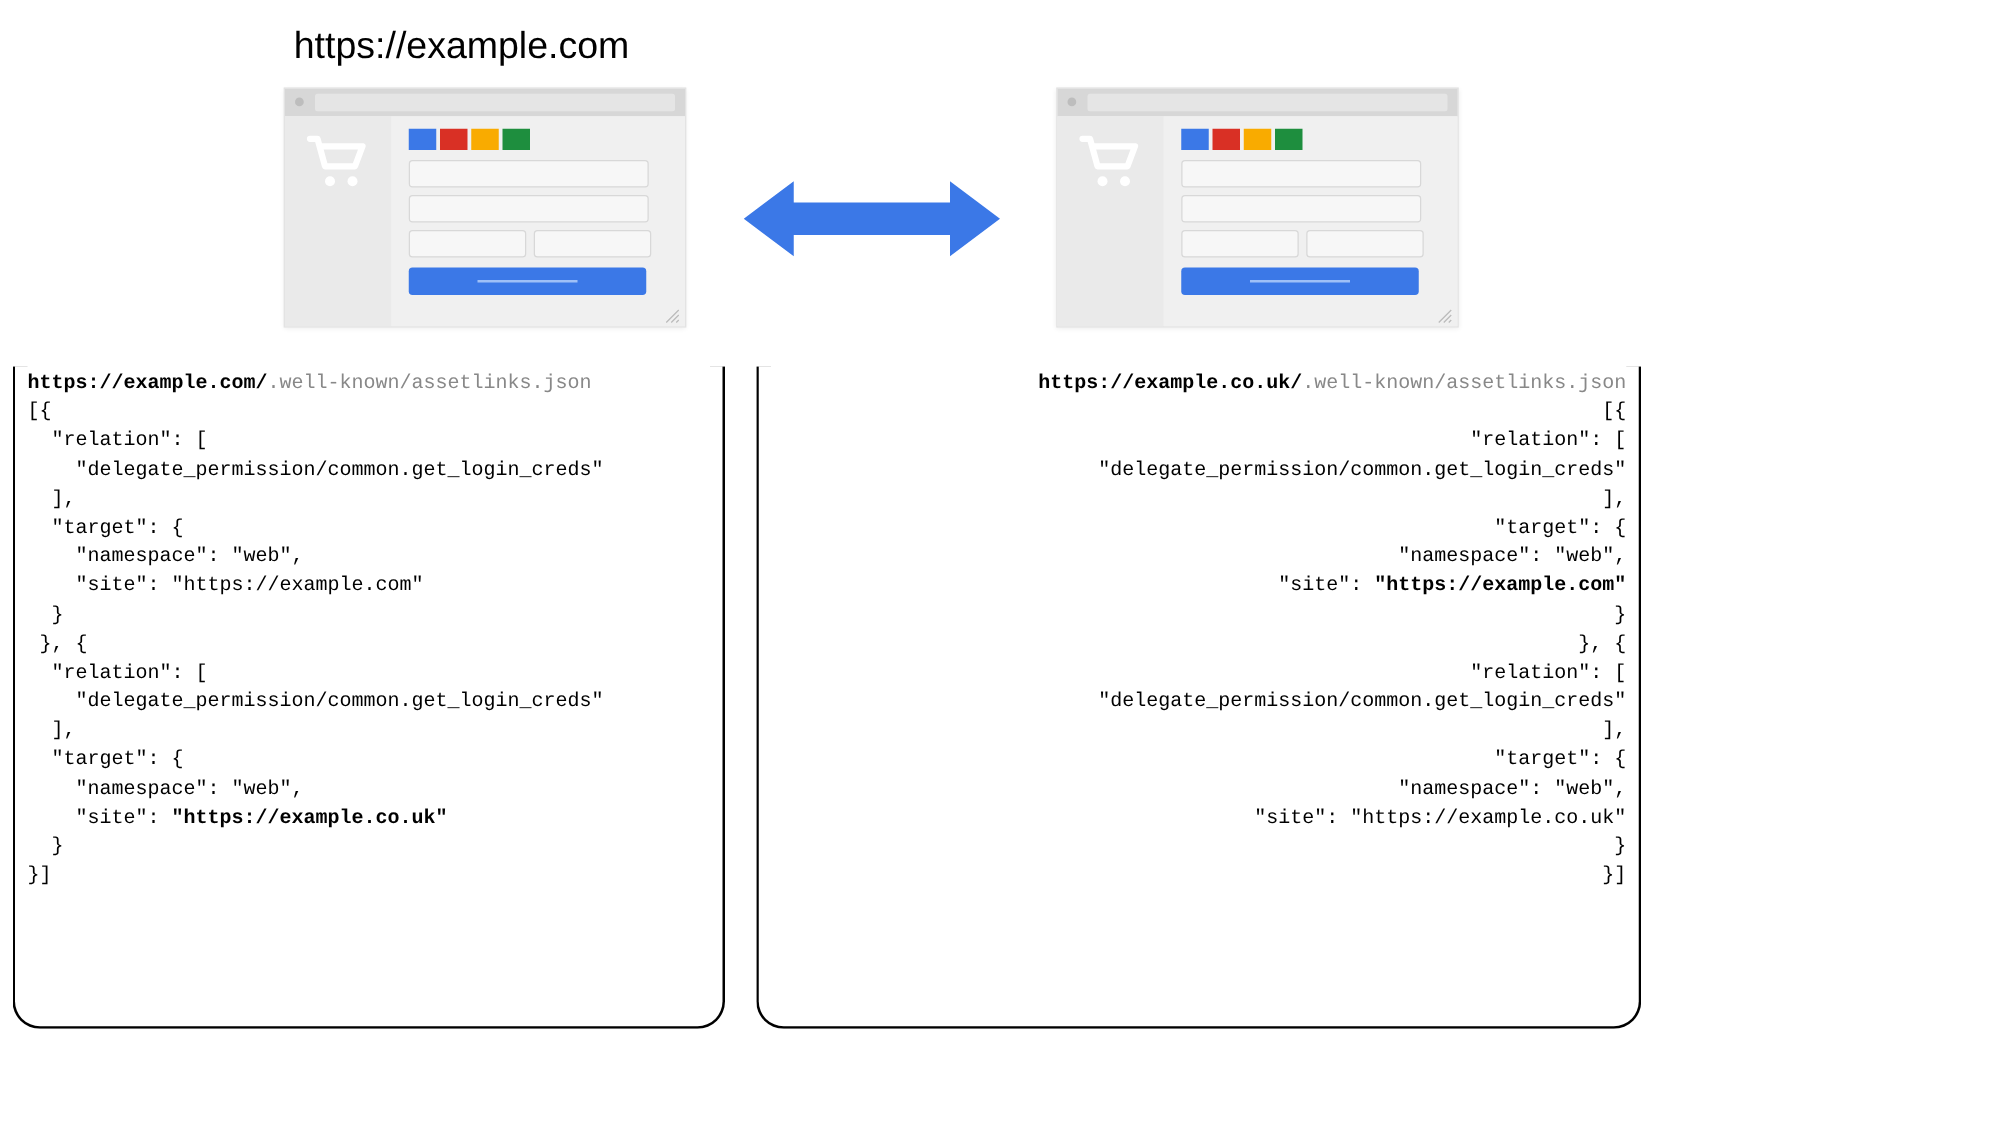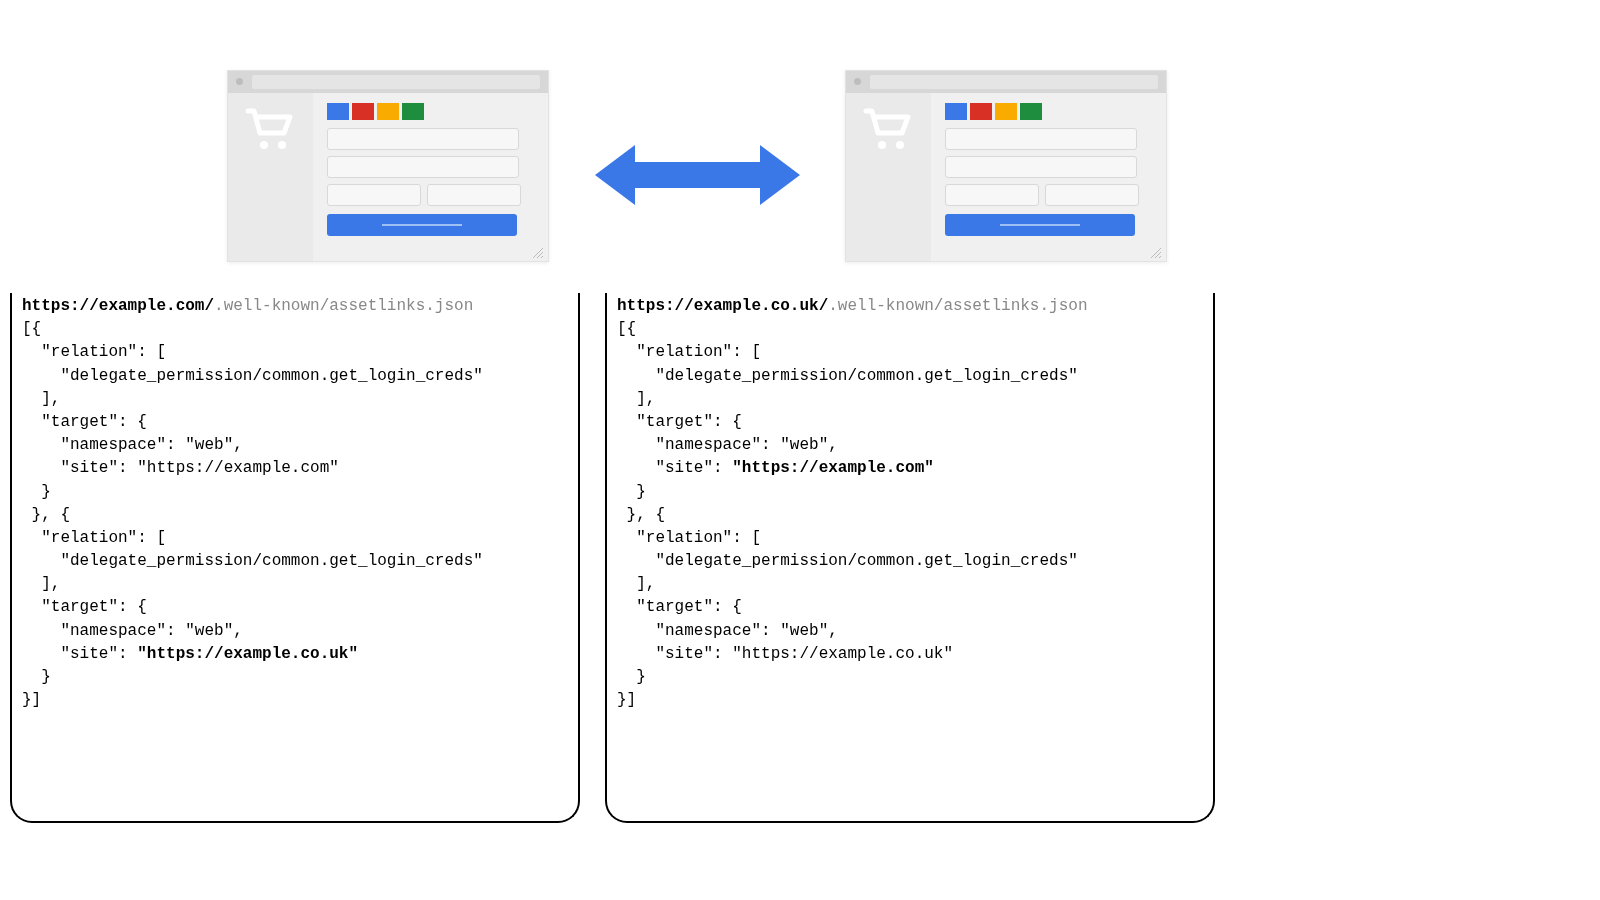--- a/index.html
+++ b/index.html
@@ -171,20 +171,21 @@
   }
   .code-card .bold-site {
     font-weight: bold;
   }
 </style>
 </head>
 <body>
 
 <div class="canvas">
 
+  <div class="title" style="left:235px; top:20px;">https://example.com</div>
 
   <div class="mock-browser" style="left:227px; top:70px;">
     <div class="mb-top">
       <div class="mb-dot"></div>
       <div class="mb-addr"></div>
     </div>
     <div class="mb-body">
       <div class="mb-sidebar">
         <svg class="cart-icon" viewBox="0 0 54 48">
           <path d="M4 6 h6 l6 22 h24 l6 -16 h-32" fill="none" stroke="#ffffff" stroke-width="5" stroke-linejoin="round" stroke-linecap="round"></path>
@@ -269,21 +270,21 @@
   "relation": [
     "delegate_permission/common.get_login_creds"
   ],
   "target": {
     "namespace": "web",
     "site": </span><span class="bold-site">"https://example.co.uk"</span><span>
   }
 }]</span></pre>
   </div>
 
-  <div class="code-card" style="left:605px; top:293px; width:610px; height:530px;">
+  <div class="code-card" style="left:605px; top:293px; width:708px; height:530px;text-align:right;">
     <span class="url">
       <span class="prefix">https://example.co.uk/</span><span class="suffix">.well-known/assetlinks.json</span>
     </span>
     <pre><span>[{
   "relation": [
     "delegate_permission/common.get_login_creds"
   ],
   "target": {
     "namespace": "web",
     "site": </span><span class="bold-site">"https://example.com"</span><span>

